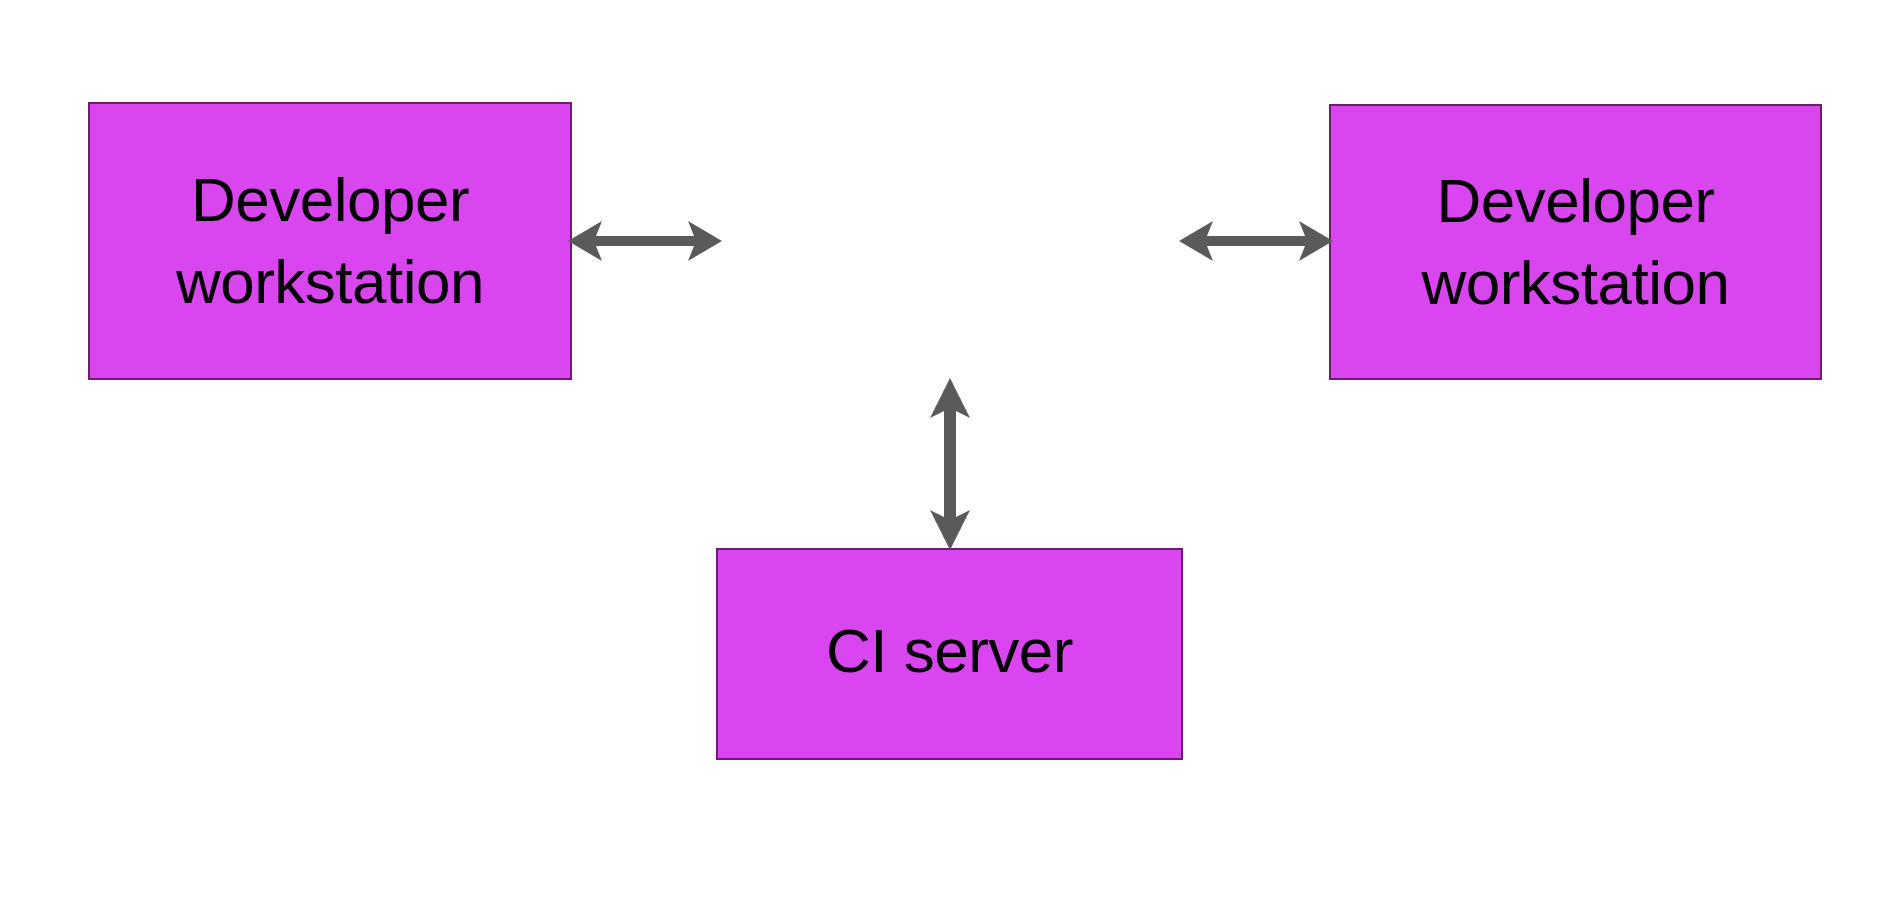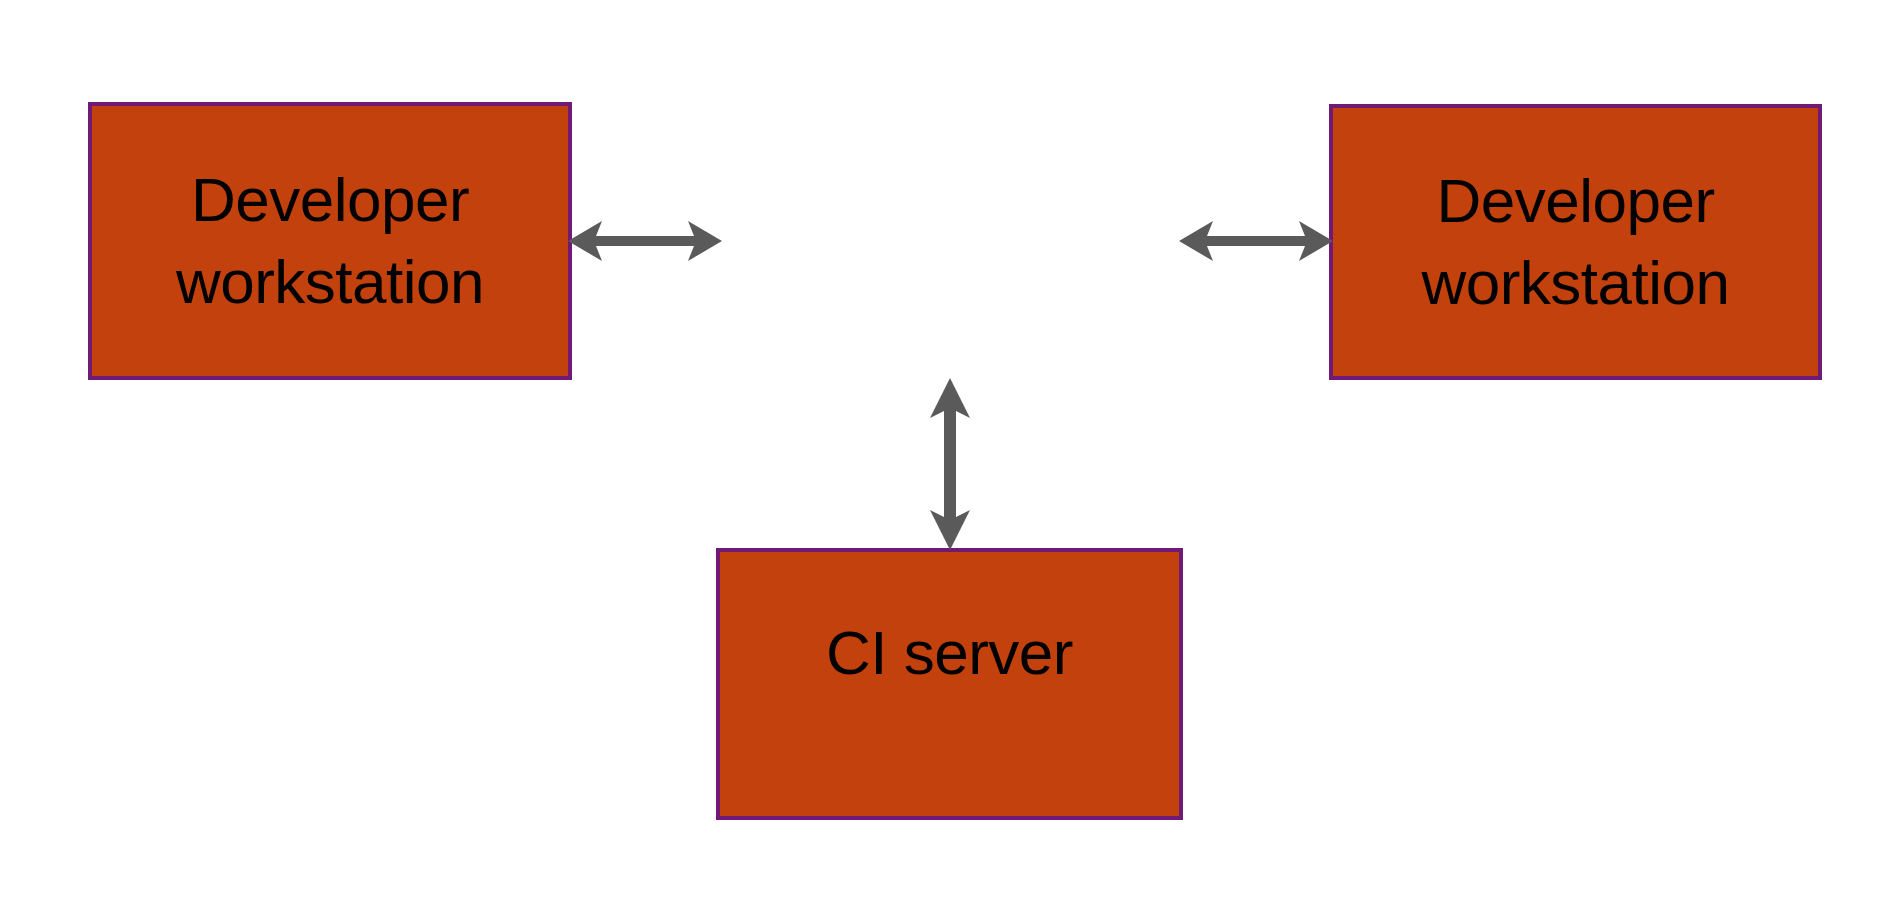--- a/index.html
+++ b/index.html
@@ -13,39 +13,39 @@
   #canvas {
     position: relative;
     width: 1900px;
     height: 922px;
     background: #ffffff;
     overflow: hidden;
   }
   .node {
     position: absolute;
     box-sizing: border-box;
-    background: #c2410c;
-    border: 4px solid #701a75;
+    background: #d946ef;
+    border: 2px solid #701a75;
     display: flex;
     justify-content: center;
     text-align: center;
   }
   .node-label {
     font-family: "Liberation Sans", sans-serif;
     font-size: 62px;
     line-height: 1.32;
     color: #000000;
     letter-spacing: -0.5px;
     white-space: pre-line;
   }
   
   #node-dev-left   { left: 88px;  top: 102px; width: 484px; height: 278px; }
   #node-shared     { left: 716px; top: 104px; width: 467px; height: 276px; }
   #node-dev-right  { left: 1329px;top: 104px; width: 493px; height: 276px; }
-  #node-ci         { left: 716px; top: 548px; width: 467px; height: 272px; align-items: center; }
+  #node-ci         { left: 716px; top: 548px; width: 467px; height: 212px; align-items: center; }
 
   #node-dev-left .node-label  { align-self: center; }
   #node-shared .node-label    { align-self: center; }
   #node-dev-right .node-label { align-self: center; }
   #node-ci .node-label        { align-self: flex-start; margin-top: 60px; }
 
   .edge {
     position: absolute;
   }
   #edge-left-shared  { left: 566px;  top: 208px; width: 158px; height: 66px; }

